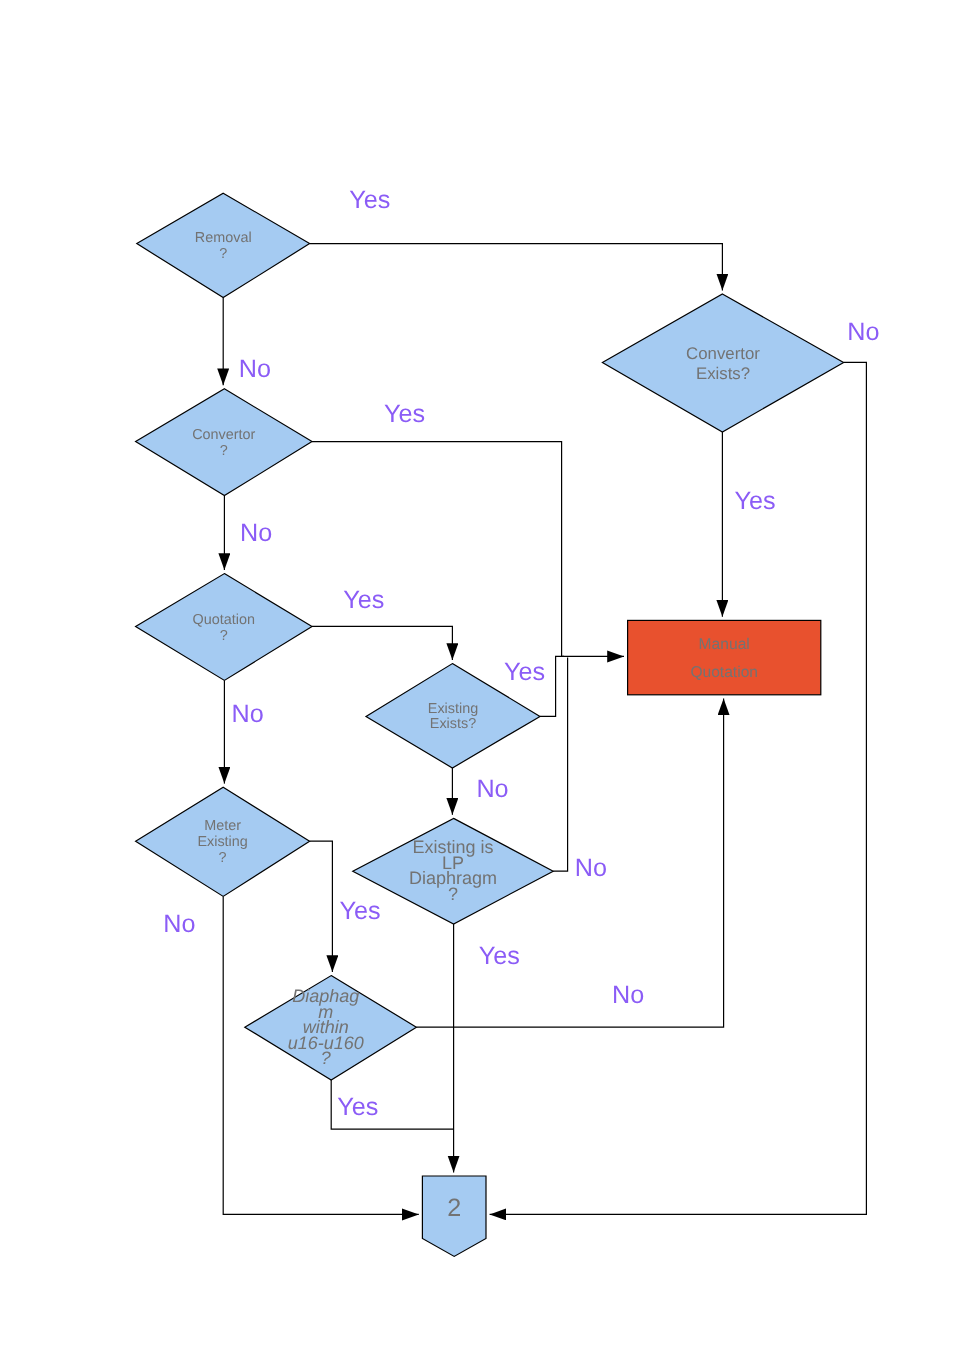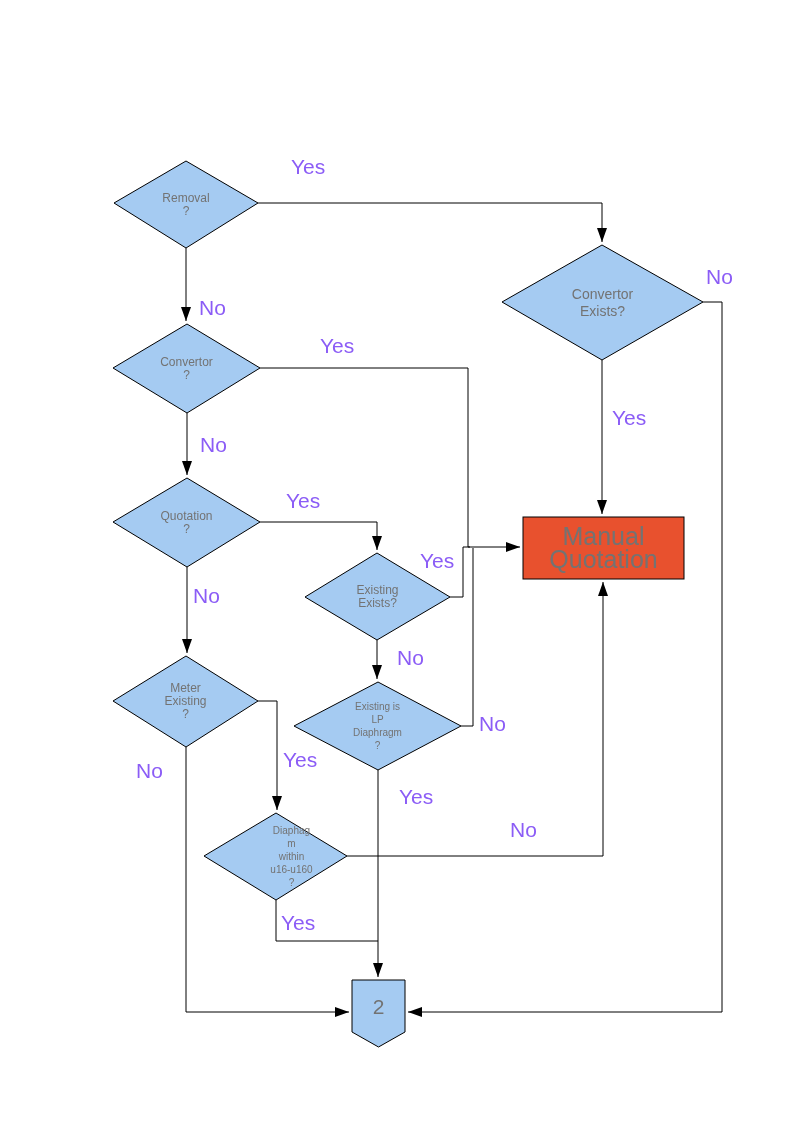--- a/index.html
+++ b/index.html
@@ -13,23 +13,23 @@
   #flow-svg { position: absolute; left: 0; top: 0; }
   .node-label {
     position: absolute;
     display: flex; align-items: center; justify-content: center;
     text-align: center;
     white-space: pre-line;
     color: #737373;
     font-size: 12px; line-height: 13px;
     pointer-events: none;
   }
-  .node-label.small { font-size: 10px; line-height: 13px; }
+  .node-label.small { font-size: 15px; line-height: 13px; }
   .node-label.mid   { font-size: 14px; line-height: 17px; }
-  .node-label.big   { font-size: 25px; line-height: 23px; }
+  .node-label.big   { font-size: 13px; line-height: 23px; }
   .node-label.num   { font-size: 21px; line-height: 21px; }
   .edge-label {
     position: absolute;
     color: #8b5cf6;
     font-size: 21px; line-height: 24px;
     white-space: nowrap;
     pointer-events: none;
   }
 </style>
 </head>
@@ -85,21 +85,21 @@
 ?</div>
   <div class="node-label" style="left:113px; top:656px; width:145px; height:91px;">Meter
 Existing
 ?</div>
   <div class="node-label" style="left:305px; top:553px; width:145px; height:87px;">Existing
 Exists?</div>
   <div class="node-label small" style="left:294px; top:682px; width:167px; height:88px;">Existing is
 LP
 Diaphragm
 ?</div>
-  <div class="node-label small" style="left:220px; top:813px; width:143px; height:87px;">Diaphag
+  <div class="node-label small" style="left:200px; top:813px; width:143px; height:87px;font-style:italic;">Diaphag
 m
 within
 u16-u160
 ?</div>
   <div class="node-label mid" style="left:502px; top:245px; width:201px; height:115px;">Convertor
 Exists?</div>
   <div class="node-label big" style="left:523px; top:517px; width:161px; height:62px;">Manual
 Quotation</div>
   <div class="node-label num" style="left:352px; top:980px; width:53px;  height:52px;">2</div>
 

